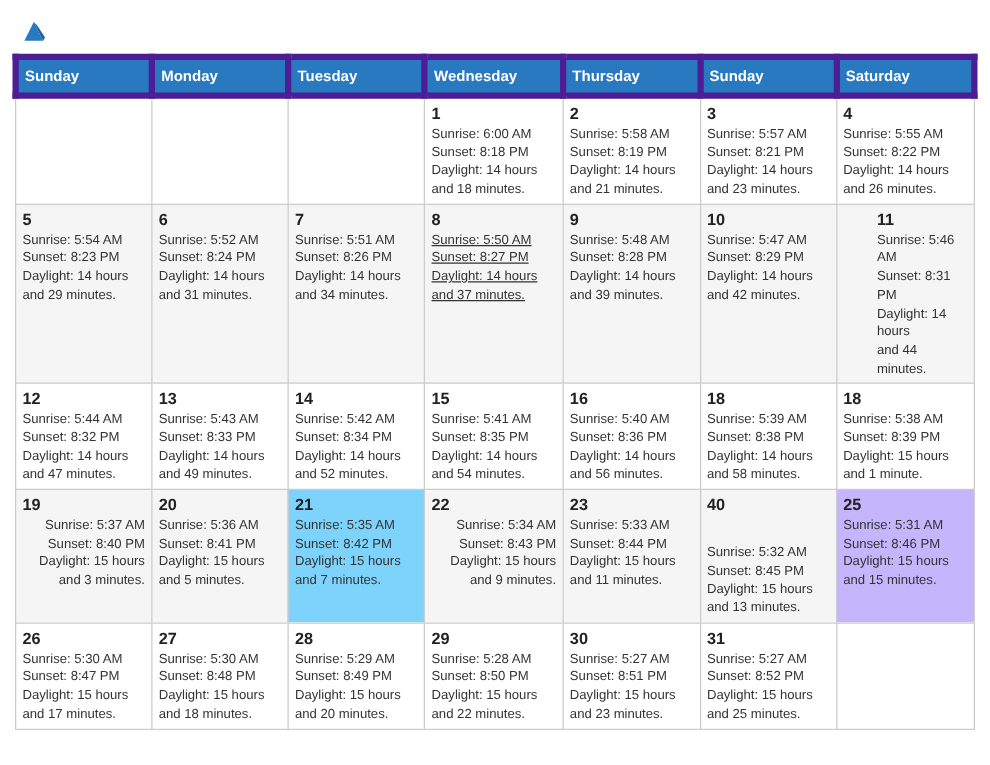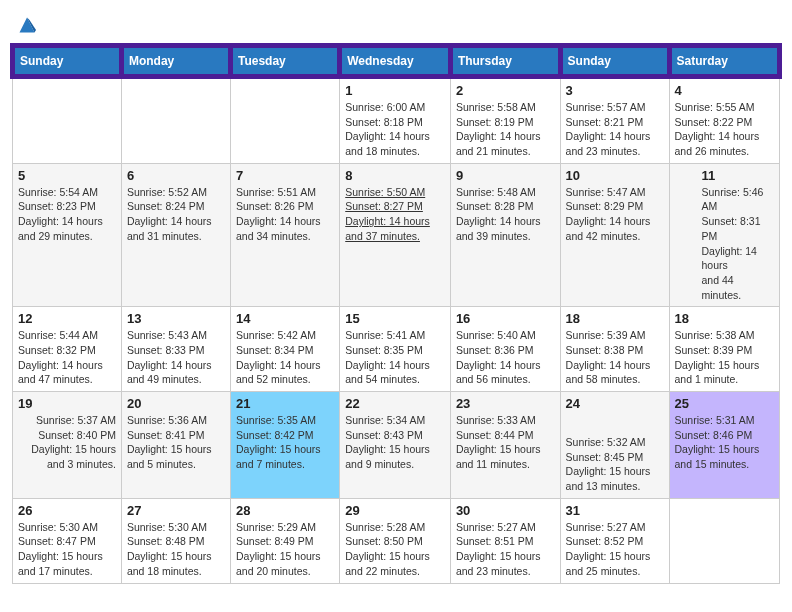--- a/index.html
+++ b/index.html
@@ -270,34 +270,34 @@
         </td>
         <td style="background: #7dd3fc;">
           <span class="day-num">21</span>
           <div class="day-info" style="white-space: pre-line;">Sunrise: 5:35 AM
 Sunset: 8:42 PM
 Daylight: 15 hours
 and 7 minutes.</div>
         </td>
         <td style="background: rgb(245, 245, 245);">
           <span class="day-num">22</span>
-          <div class="day-info" style="white-space: pre-line;">Sunrise: 5:34 AM
+          <div class="day-info" style="white-space: pre-line; text-align: right;">Sunrise: 5:34 AM
 Sunset: 8:43 PM
 Daylight: 15 hours
 and 9 minutes.</div>
         </td>
         <td style="background: rgb(245, 245, 245);">
           <span class="day-num">23</span>
           <div class="day-info" style="white-space: pre-line;">Sunrise: 5:33 AM
 Sunset: 8:44 PM
 Daylight: 15 hours
 and 11 minutes.</div>
         </td>
         <td style="background: rgb(245, 245, 245);">
-          <span class="day-num">24</span>
+          <span class="day-num">40</span>
           <div class="day-info" style="white-space: pre-line; margin-top: 24px;">Sunrise: 5:32 AM
 Sunset: 8:45 PM
 Daylight: 15 hours
 and 13 minutes.</div>
         </td>
         <td style="background: #c4b5fd;">
           <span class="day-num">25</span>
           <div class="day-info" style="white-space: pre-line;">Sunrise: 5:31 AM
 Sunset: 8:46 PM
 Daylight: 15 hours

